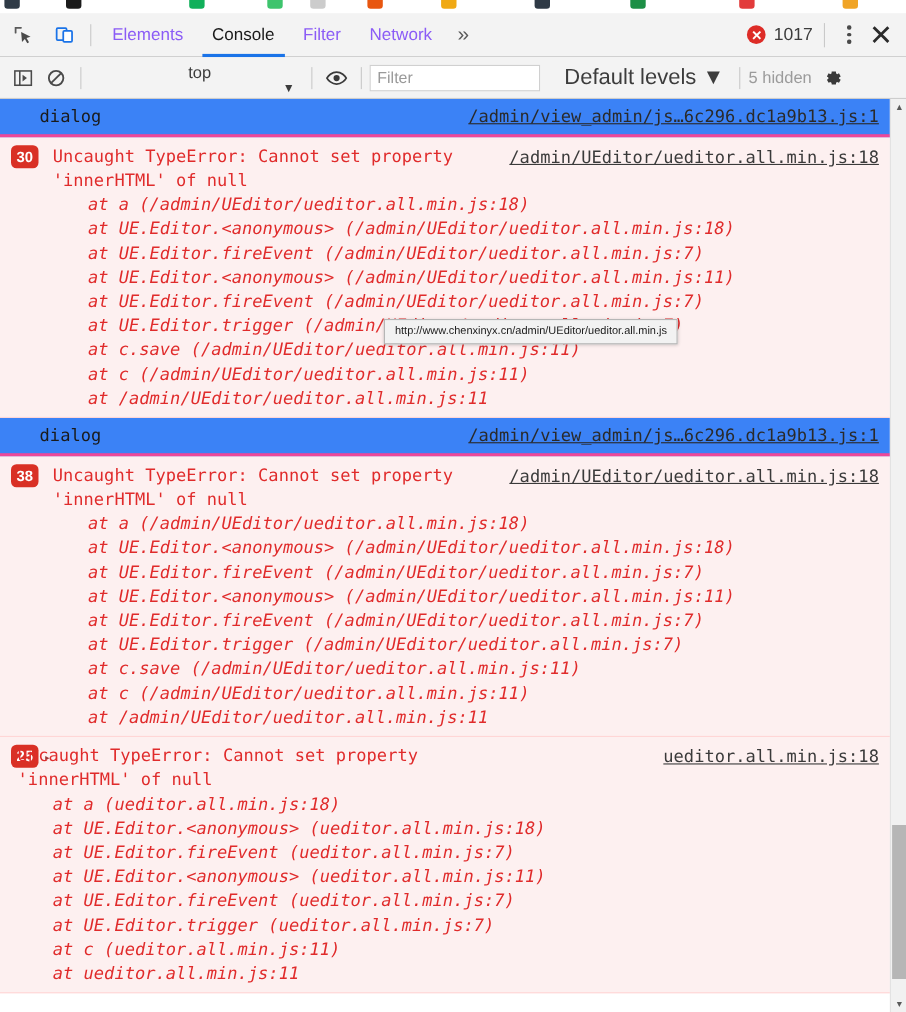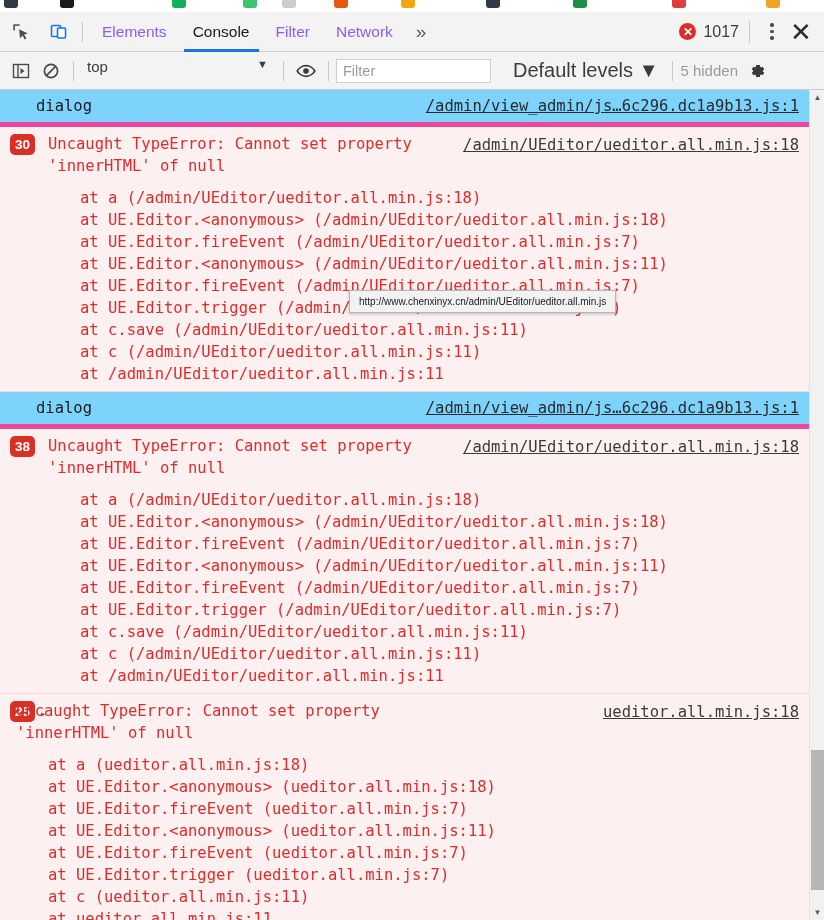--- a/index.html
+++ b/index.html
@@ -56,64 +56,64 @@
 
   
   .filterbar {
     position:absolute; top:52px; left:0; width:824px; height:38px;
     background:#f3f3f3; border-bottom:1px solid #cdcdcd;
     display:flex; align-items:center; padding:0 6px;
   }
   .fb-btn { width:30px; height:28px; display:flex; align-items:center; justify-content:center; }
   .fb-sep { width:1px; height:20px; background:#c9c9c9; margin:0 7px; }
   .ctx-select {
-    display:flex; width:195px; height:26px;
-    font-size:15px; color:#3c3c3c; padding-left:6px; position:relative;
+    display:flex; align-items:center; width:195px; height:26px;
+    font-size:15px; color:#3c3c3c; padding-left:6px; position:relative;flex-direction:column;
   }
   .ctx-caret { margin-left:auto; margin-right:8px; font-size:11px; color:#3c3c3c; }
   .filter-input {
     width:155px; height:24px; background:#fff; border:1px solid #d0d0d0;
     font-size:14.5px; color:#333; padding:0 6px; outline:none;
     font-family:"Liberation Sans", sans-serif;
   }
   .filter-input::placeholder { color:#9a9a9a; }
   .levels { font-size:20px; color:#3c3c3c; margin-left:22px; white-space:nowrap; }
   .hidden-count { font-size:15px; color:#9b9b9b; margin-left:0; white-space:nowrap; }
   .gear { width:26px; height:26px; display:flex; align-items:center; justify-content:center; margin-left:6px; }
 
   
   .console {
     position:absolute; top:90px; left:0; width:824px; height:830px;
     background:#ffffff; overflow:hidden;
     font-family:"DejaVu Sans Mono","Liberation Mono", monospace;
     font-size:15.5px; line-height:22px;
   }
   .msg { position:relative; width:809px; border-bottom:1px solid #f0d6d6; }
-  .msg.plain { background:#7dd3fc; border-bottom:5px solid #ec4899; }
+  .msg.plain { background:#3b82f6; border-bottom:3px solid #ec4899; }
   .msg.error { background:#fdf0f0; border-bottom:1px solid #ffd6d6; }
   .msg.plain .row1 { padding:5px 0 5px 36px; color:#1a1a1a; }
   .msg .srclink {
     position:absolute; right:10px; color:#2a2a2a; text-decoration:underline; white-space:nowrap;
   }
   .msg.plain .srclink { top:5px; }
   .msg.error .srclink { top:7px; color:#3a3a3a; }
   .err-body { padding:6px 0 6px 48px; color:#e02b2b; position:relative; }
   .err-badge {
     position:absolute; left:10px; top:7px;
     min-width:25px; height:21px; padding:0 5px; border-radius:5px;
     background:#d93025; color:#fff; font-size:13.5px; font-weight:bold;
     display:flex; align-items:center; justify-content:center;
     font-family:"Liberation Sans", sans-serif; line-height:1;
   }
   .err-tri {
     position:absolute; left:40px; top:9px; font-size:10px; color:#9a3a3a;
   }
   .err-title { display:block; max-width:380px; }
   .err-title.wide { max-width:460px; }
-  .stack { margin-top:10px; }
+  .stack { margin-top:0;font-style:italic; }
   .stack .frame { white-space:nowrap; padding-left:32px; }
   .indent-body { padding-left:16px; }
 
   
   .tooltip {
     position:absolute; left:349px; top:290px;
     background:#f2f2f2; border:1px solid #b6b6b6;
     padding:5px 9px; font-family:"Liberation Sans", sans-serif;
     font-size:10px; color:#1a1a1a; white-space:nowrap;
     box-shadow:0 1px 3px rgba(0,0,0,.22); z-index:50;

